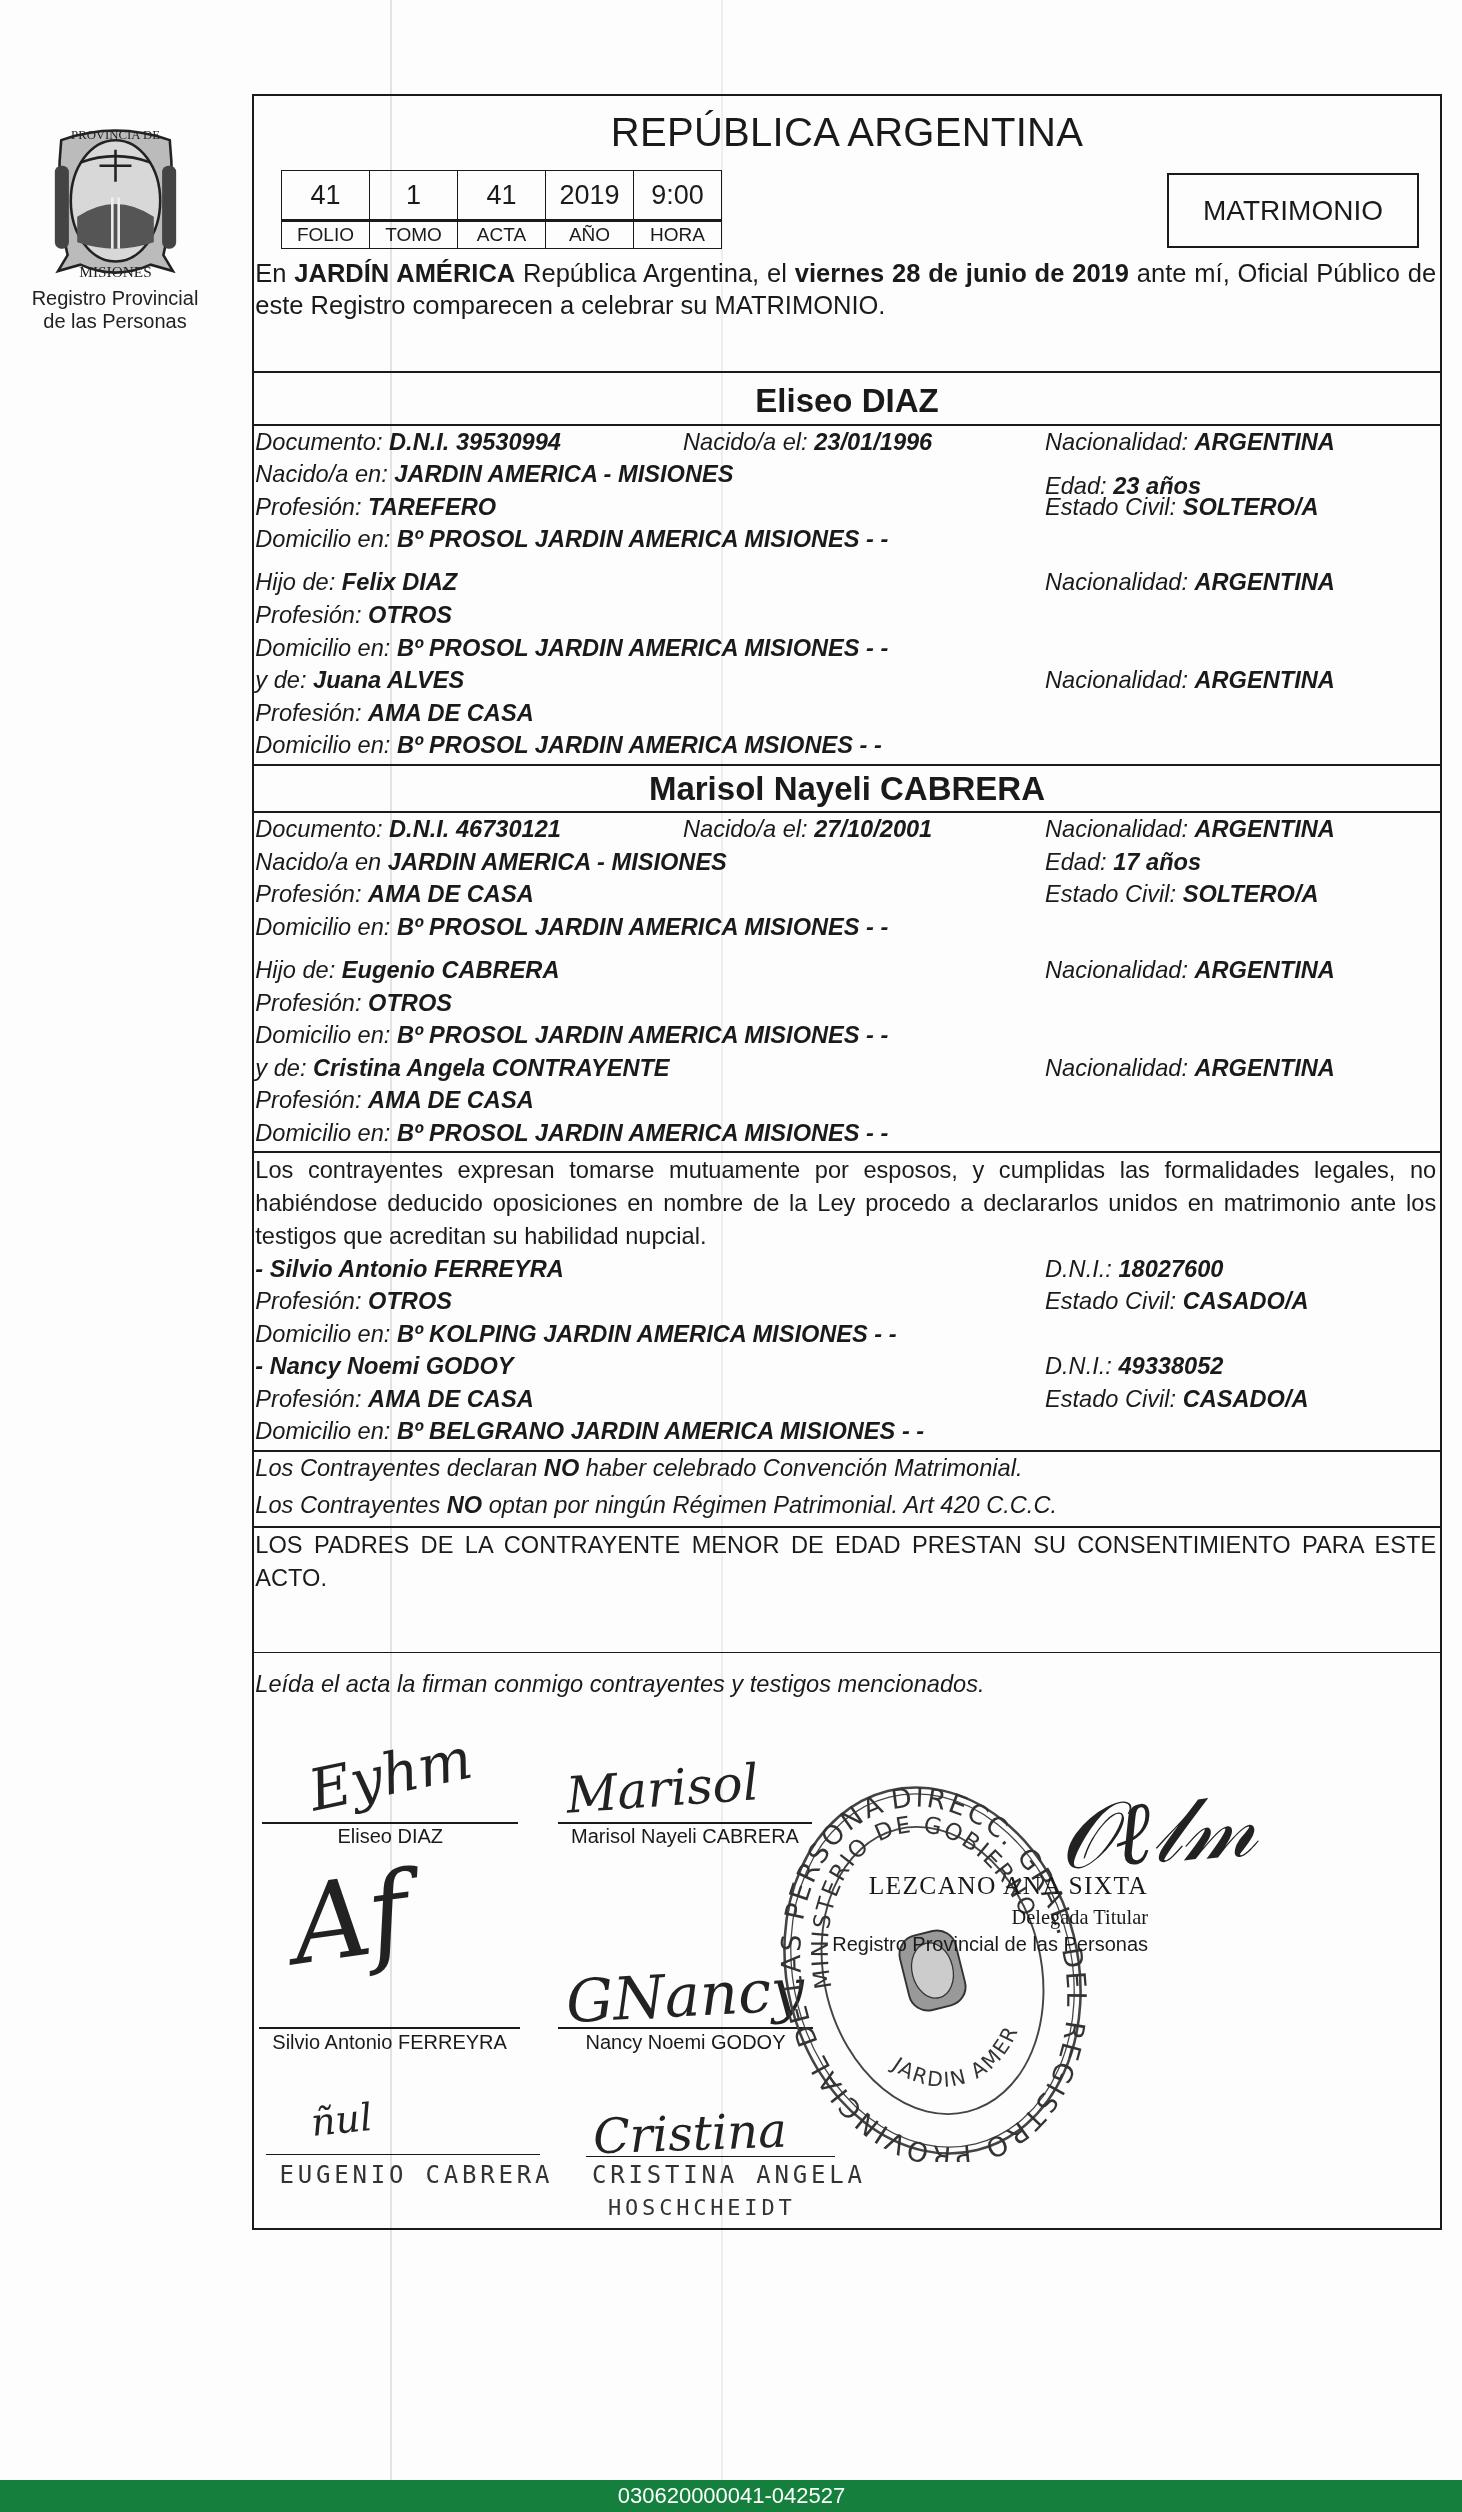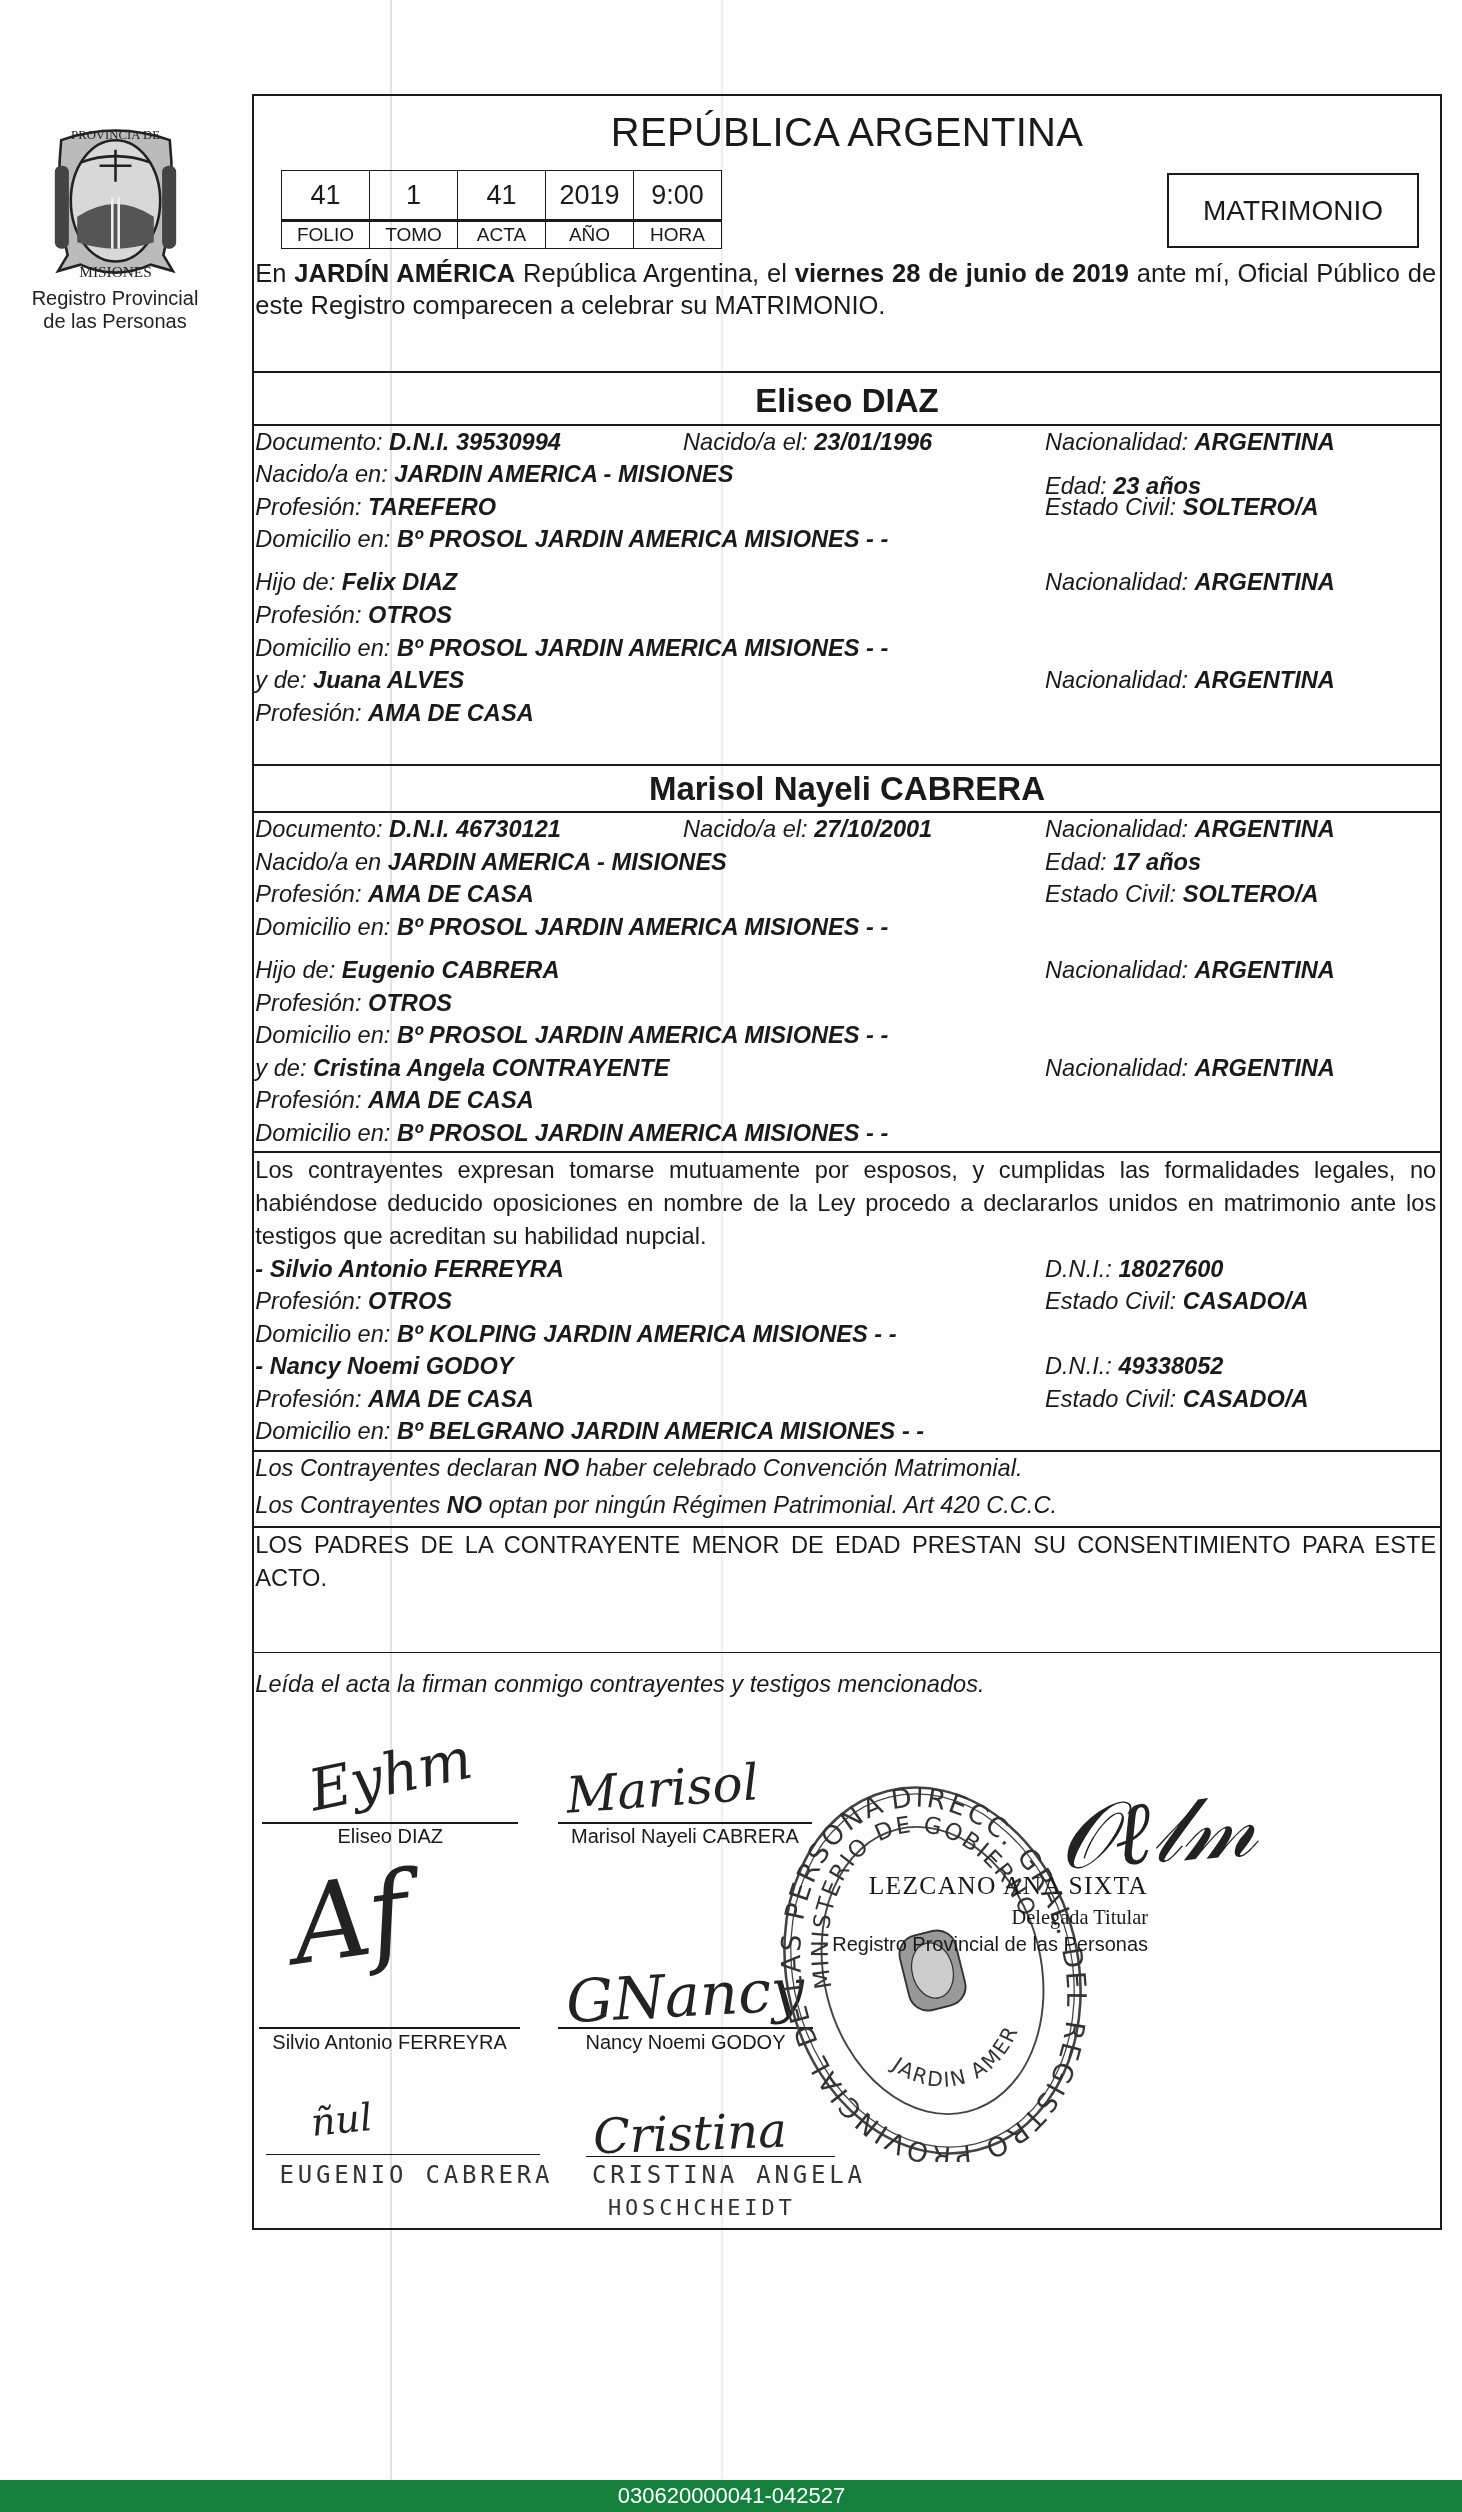--- a/index.html
+++ b/index.html
@@ -114,20 +114,21 @@
   <div class="row" style="left:791px; top:397px"><span>Estado Civil: </span><b>SOLTERO/A</b></div>
   <div class="row" style="left:1.3px; top:429px"><span>Domicilio en: </span><b>Bº PROSOL JARDIN AMERICA MISIONES - -</b></div>
 
   <div class="row" style="left:1.3px; top:472px"><span>Hijo de: </span><b>Felix DIAZ</b></div>
   <div class="row" style="left:791px; top:472px"><span>Nacionalidad: </span><b>ARGENTINA</b></div>
   <div class="row" style="left:1.3px; top:505px"><span>Profesión: </span><b>OTROS</b></div>
   <div class="row" style="left:1.3px; top:538px"><span>Domicilio en: </span><b>Bº PROSOL JARDIN AMERICA MISIONES - -</b></div>
   <div class="row" style="left:1.3px; top:570px"><span>y de: </span><b>Juana ALVES</b></div>
   <div class="row" style="left:791px; top:570px"><span>Nacionalidad: </span><b>ARGENTINA</b></div>
   <div class="row" style="left:1.3px; top:603px"><span>Profesión: </span><b>AMA DE CASA</b></div>
+  <div class="row" style="left:1.3px; top:635px"><span>Domicilio en: </span><b>Bº PROSOL JARDIN AMERICA MSIONES - -</b></div>
 
   <div class="hr" style="top:668px"></div>
   <div class="person-name" style="top:674px">Marisol Nayeli CABRERA</div>
   <div class="hr" style="top:715px"></div>
 
   <div class="row" style="left:1.3px; top:719px"><span>Documento: </span><b>D.N.I. 46730121</b></div>
   <div class="row" style="left:429px; top:719px"><span>Nacido/a el: </span><b>27/10/2001</b></div>
   <div class="row" style="left:791px; top:719px"><span>Nacionalidad: </span><b>ARGENTINA</b></div>
   <div class="row" style="left:1.3px; top:752px"><span>Nacido/a en </span><b>JARDIN AMERICA - MISIONES</b></div>
   <div class="row" style="left:791px; top:752px"><span>Edad: </span><b>17 años</b></div>

